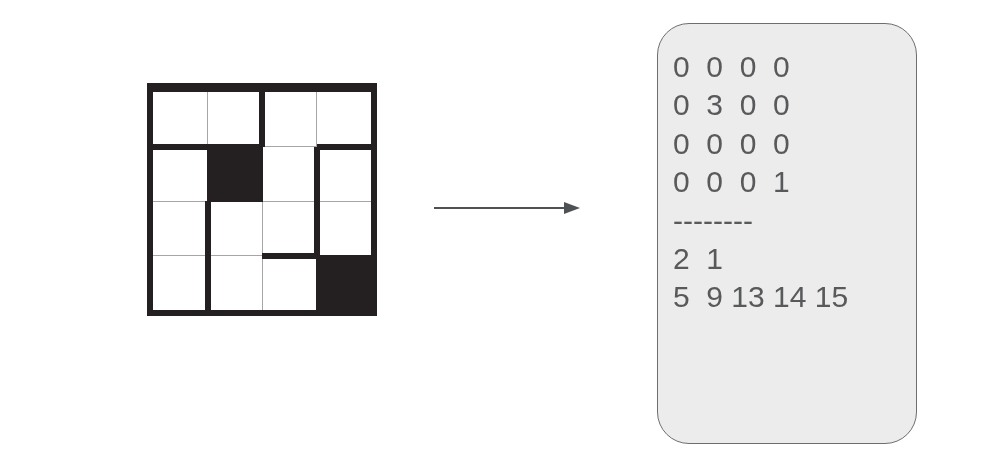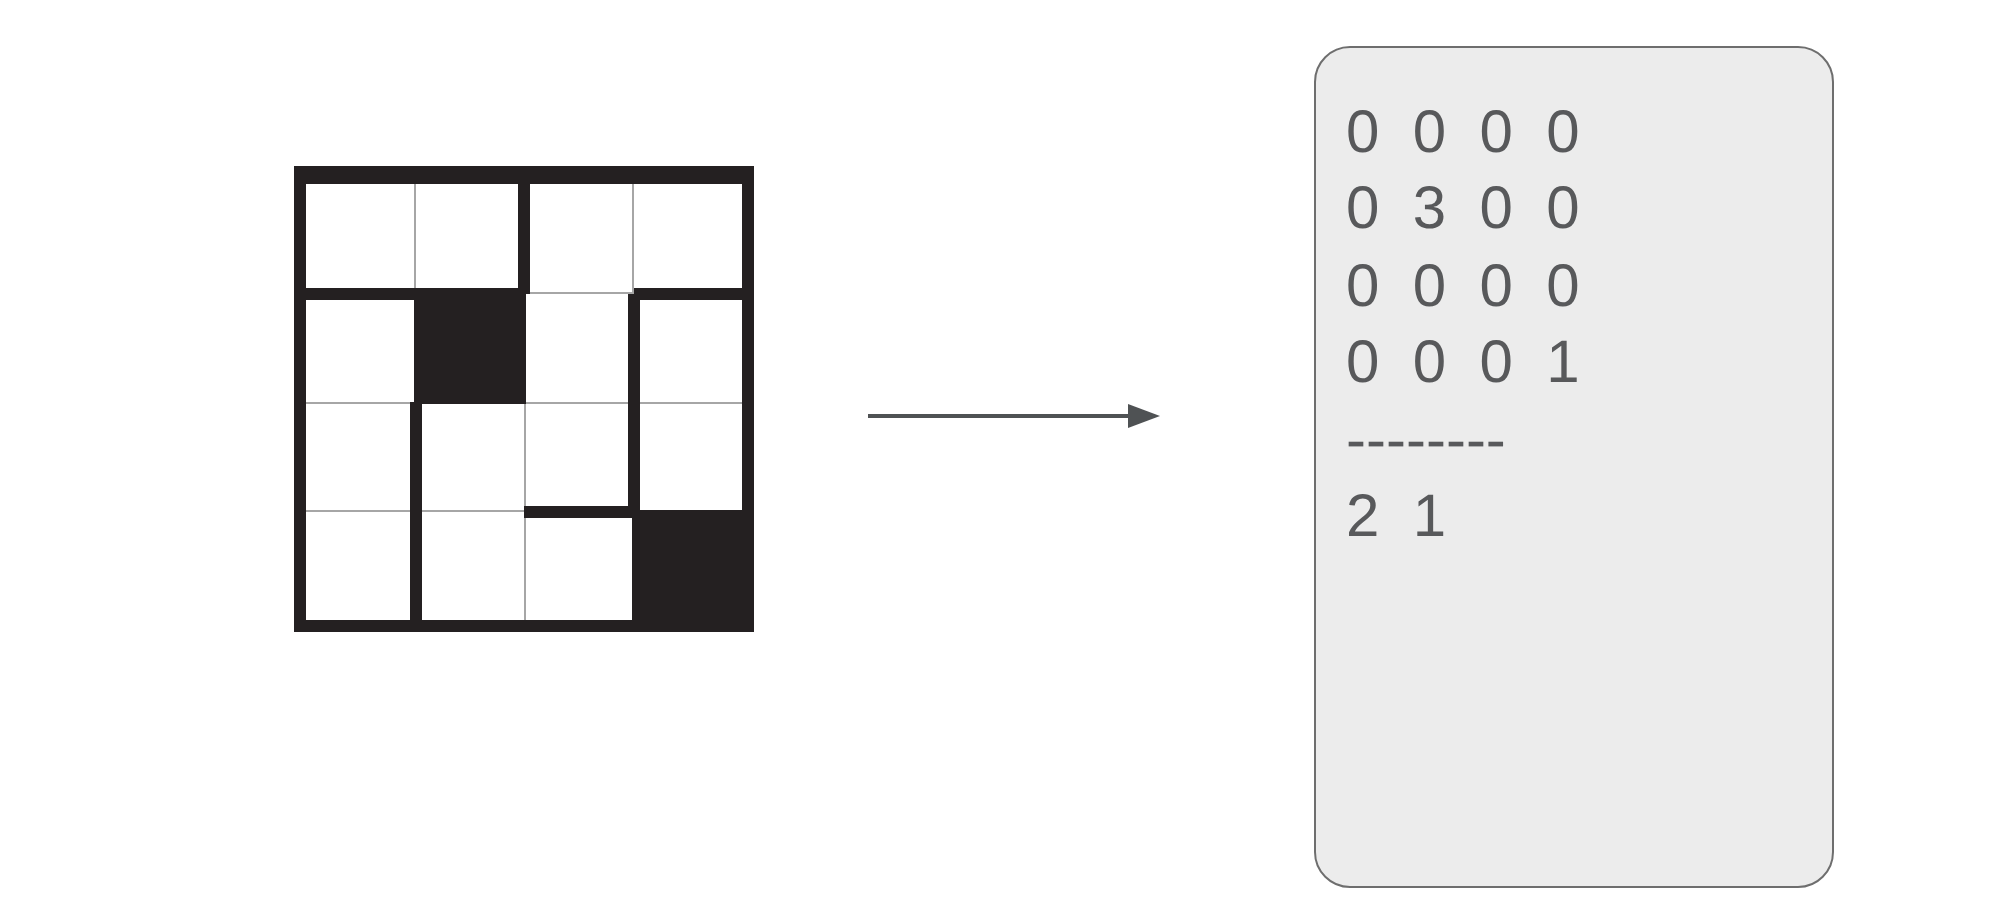--- a/index.html
+++ b/index.html
@@ -81,21 +81,21 @@
   
   .panel {
     position: absolute;
     left: 657px;
     top: 23px;
     width: 260px;
     height: 421px;
     box-sizing: border-box;
     background: #ececec;
     border: 1.5px solid #6e6e6e;
-    border-radius: 18px;
+    border-radius: 32px;
     padding: 24px 0 0 15px;
   }
   .panel .line {
     white-space: pre;
     font-size: 30px;
     line-height: 38.4px;
     color: #58595b;
     letter-spacing: 0;
   }
 </style>
@@ -130,15 +130,16 @@
     <div class="head"></div>
   </div>
 
   <div class="panel">
     <div class="line">0  0  0  0</div>
     <div class="line">0  3  0  0</div>
     <div class="line">0  0  0  0</div>
     <div class="line">0  0  0  1</div>
     <div class="line">--------</div>
     <div class="line">2  1</div>
+    <div class="line">5  9 13 14 15</div>
   </div>
 
 </div>
 
 </body></html>

